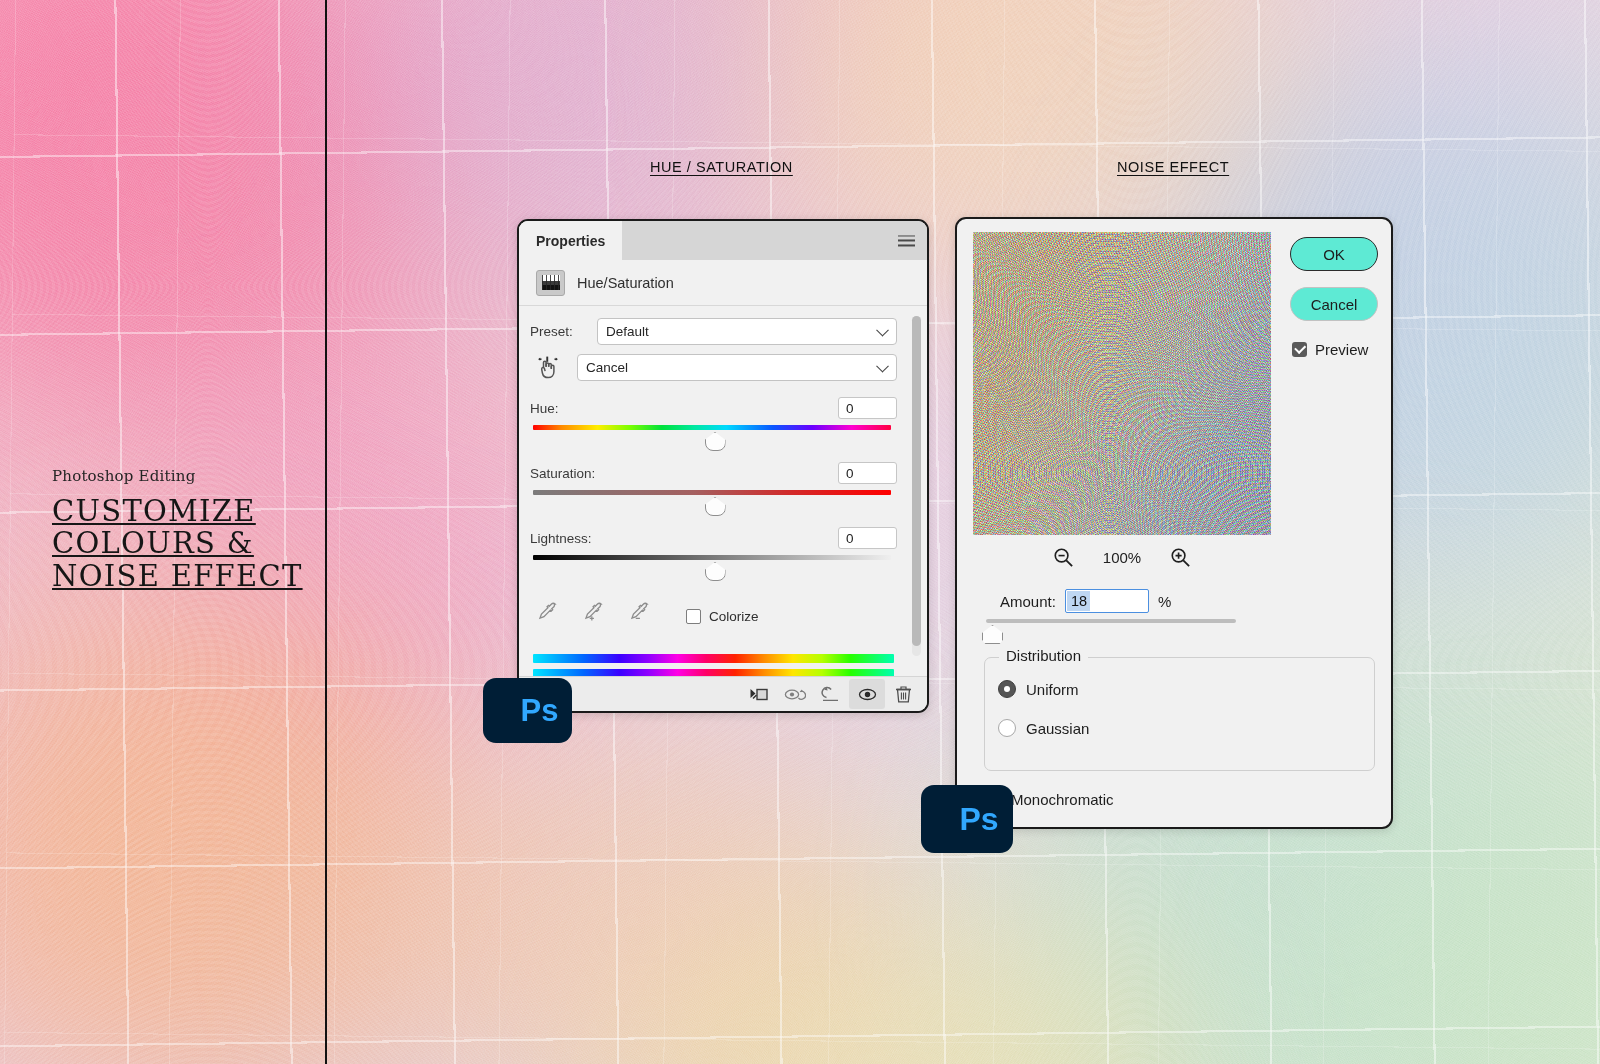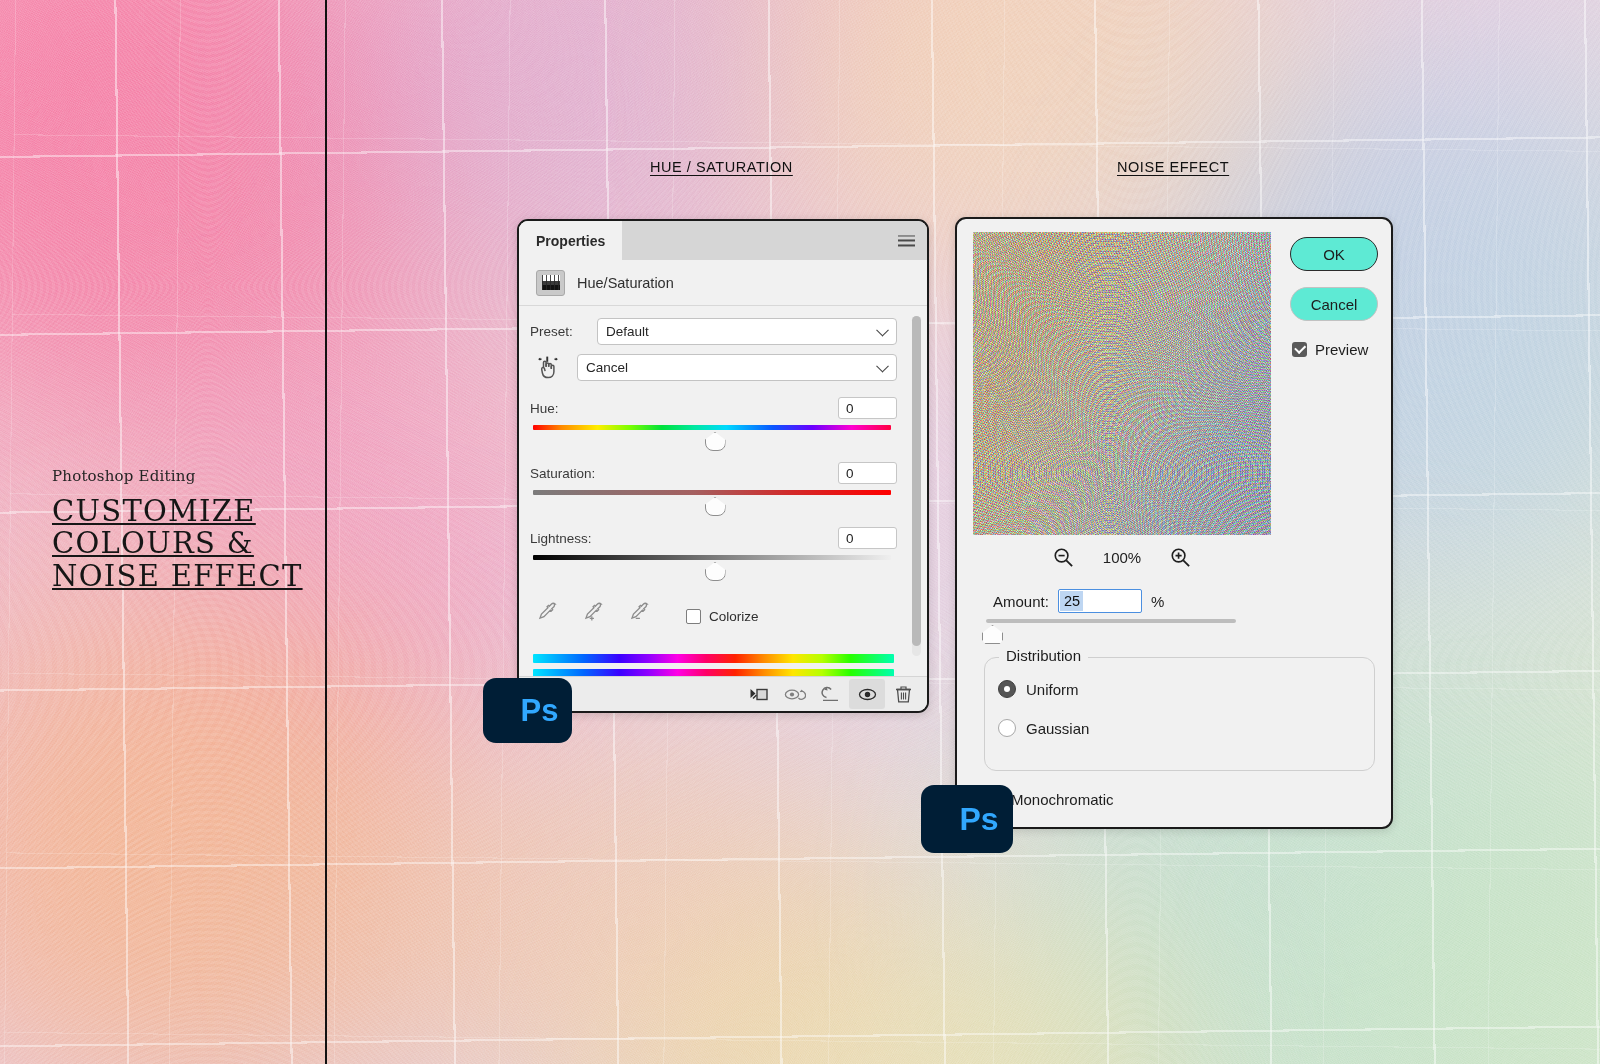--- a/index.html
+++ b/index.html
@@ -211,42 +211,42 @@
   }
   #preview-box .tick{
     width:8px;height:4.5px;border-left:2px solid #fff;border-bottom:2px solid #fff;
     transform:rotate(-45deg) translate(1px,-1px);
   }
   #preview-label{font-size:15px;color:#1d1d1d;}
 
   #zoom-row{position:absolute;left:16px;top:322px;width:298px;height:32px;display:flex;align-items:center;justify-content:center;gap:24px;}
   #zoom-level{font-size:15px;color:#222;min-width:46px;text-align:center;}
 
-  #amount-row{position:absolute;left:36px;top:370px;display:flex;align-items:center;gap:9px;}
+  #amount-row{position:absolute;left:43px;top:370px;display:flex;align-items:center;gap:9px;}
   #amount-label{font-size:15px;color:#1d1d1d;}
   #amount-input{
     width:84px;height:24px;border:1.6px solid #4b8fe0;border-radius:2px;background:#fff;
     display:flex;align-items:center;box-sizing:border-box;cursor:text;
   }
   #amount-value{
     background:#bed6f2;color:#101010;font-size:14.5px;padding:2px 3px 2px 4px;margin-left:1px;
   }
   #amount-pct{font-size:15px;color:#1d1d1d;}
 
   #amount-track-wrap{position:absolute;left:29px;top:400px;width:250px;height:26px;}
   #amount-track{position:absolute;left:0;top:0;right:0;height:4px;background:#bdbdbd;border-radius:2px;}
   #amount-thumb{
     position:absolute;left:5px;top:6px;width:19px;height:17px;margin-left:-9px;
     background:#fdfdfd;border:1.4px solid #8e8e8e;
     clip-path:polygon(50% 0%,100% 42%,100% 78%,84% 100%,16% 100%,0% 78%,0% 42%);
   }
 
   #distribution-group{
     position:absolute;left:27px;top:438px;right:16px;height:112px;
-    border:1px solid #cfcfcf;border-radius:12px;
+    border:1px solid #cfcfcf;border-radius:7px;
   }
   #distribution-legend{
     position:absolute;left:14px;top:-11px;background:#f1f1f1;padding:0 7px;
     font-size:15px;color:#1d1d1d;
   }
   .radio-row{position:absolute;left:13px;display:flex;align-items:center;gap:10px;cursor:pointer;}
   #radio-uniform{top:22px;}
   #radio-gaussian{top:61px;}
   .radio-outer{
     width:16px;height:16px;border-radius:50%;background:#fff;border:1px solid #a8a8a8;
@@ -485,21 +485,21 @@
     <svg width="23" height="23" viewBox="0 0 24 24">
       <circle cx="10" cy="10" r="6.6" fill="none" stroke="#1f1f1f" stroke-width="1.7"></circle>
       <path d="M14.9 14.9 21 21" stroke="#1f1f1f" stroke-width="1.9"></path>
       <path d="M6.8 10h6.4M10 6.8v6.4" stroke="#1f1f1f" stroke-width="1.7"></path>
     </svg>
   </div>
 
   <div id="amount-row">
     <span id="amount-label">Amount:</span>
     <span id="amount-input">
-      <span id="amount-value">25</span>
+      <span id="amount-value">18</span>
     </span>
     <span id="amount-pct">%</span>
   </div>
 
   <div id="amount-track-wrap">
     <div id="amount-track"></div>
     <div id="amount-thumb"></div>
   </div>
 
   <div id="distribution-group">

